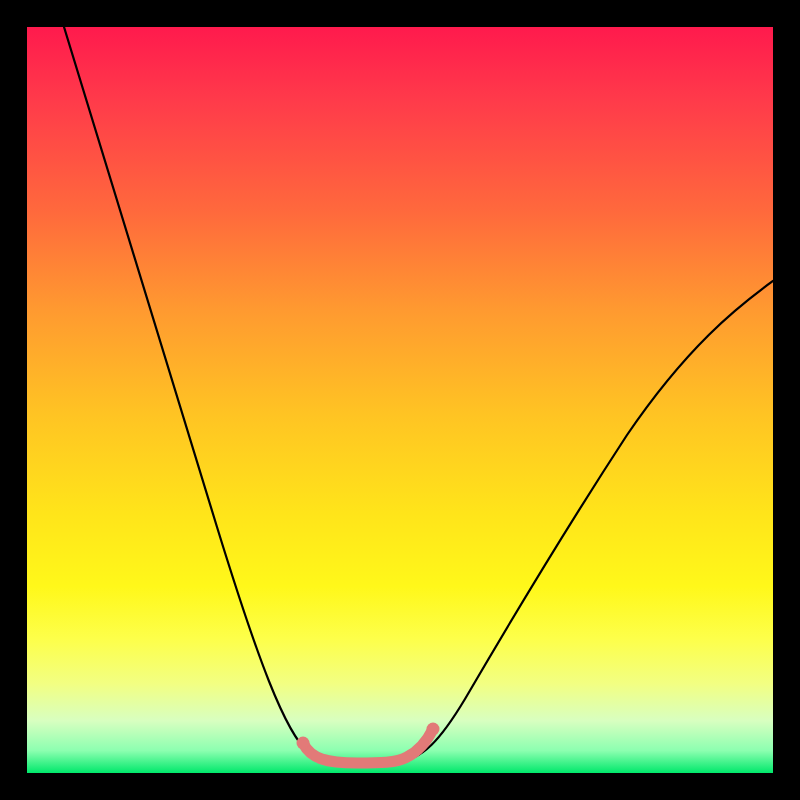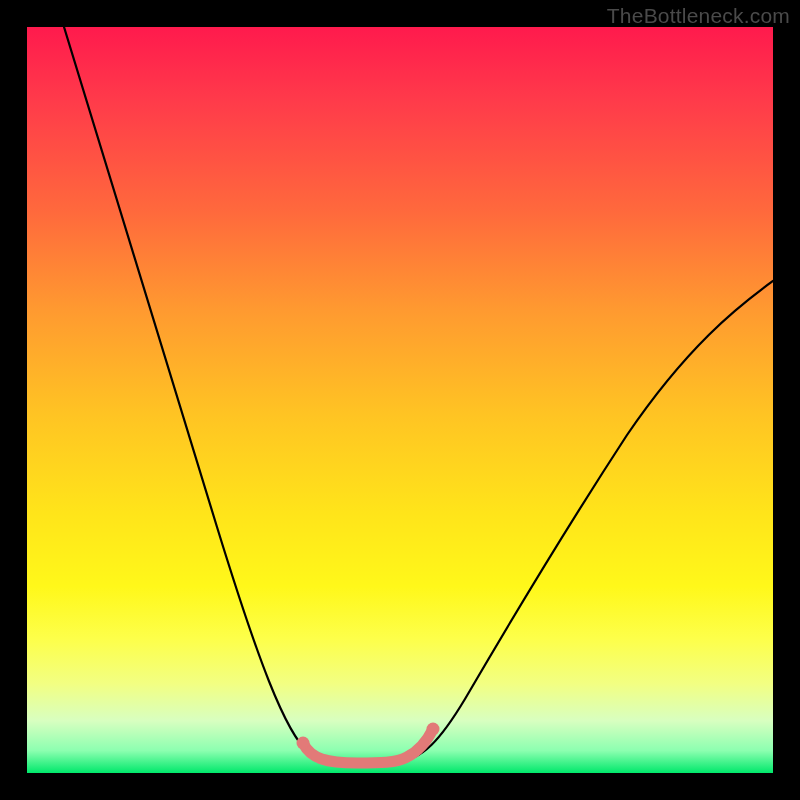--- a/index.html
+++ b/index.html
@@ -56,21 +56,20 @@
     top: 0;
     width: 746px;
     height: 746px;
   }
 </style>
 </head>
 <body>
 
 <div class="frame">
 
-  <div class="watermark">TheBottleneck.com</div>
 
   <div class="plot">
     <svg class="curves" viewBox="0 0 746 746" preserveAspectRatio="none">
       <path fill="none" stroke="#000" stroke-width="2.2" stroke-linecap="round" d="M 37 0
                C 80 140, 130 300, 190 500
                C 230 630, 258 706, 282 726
                C 300 740, 330 736, 370 734
                C 395 734, 414 712, 438 672
                C 480 600, 540 500, 600 408
                C 660 320, 710 280, 746 254"></path>

